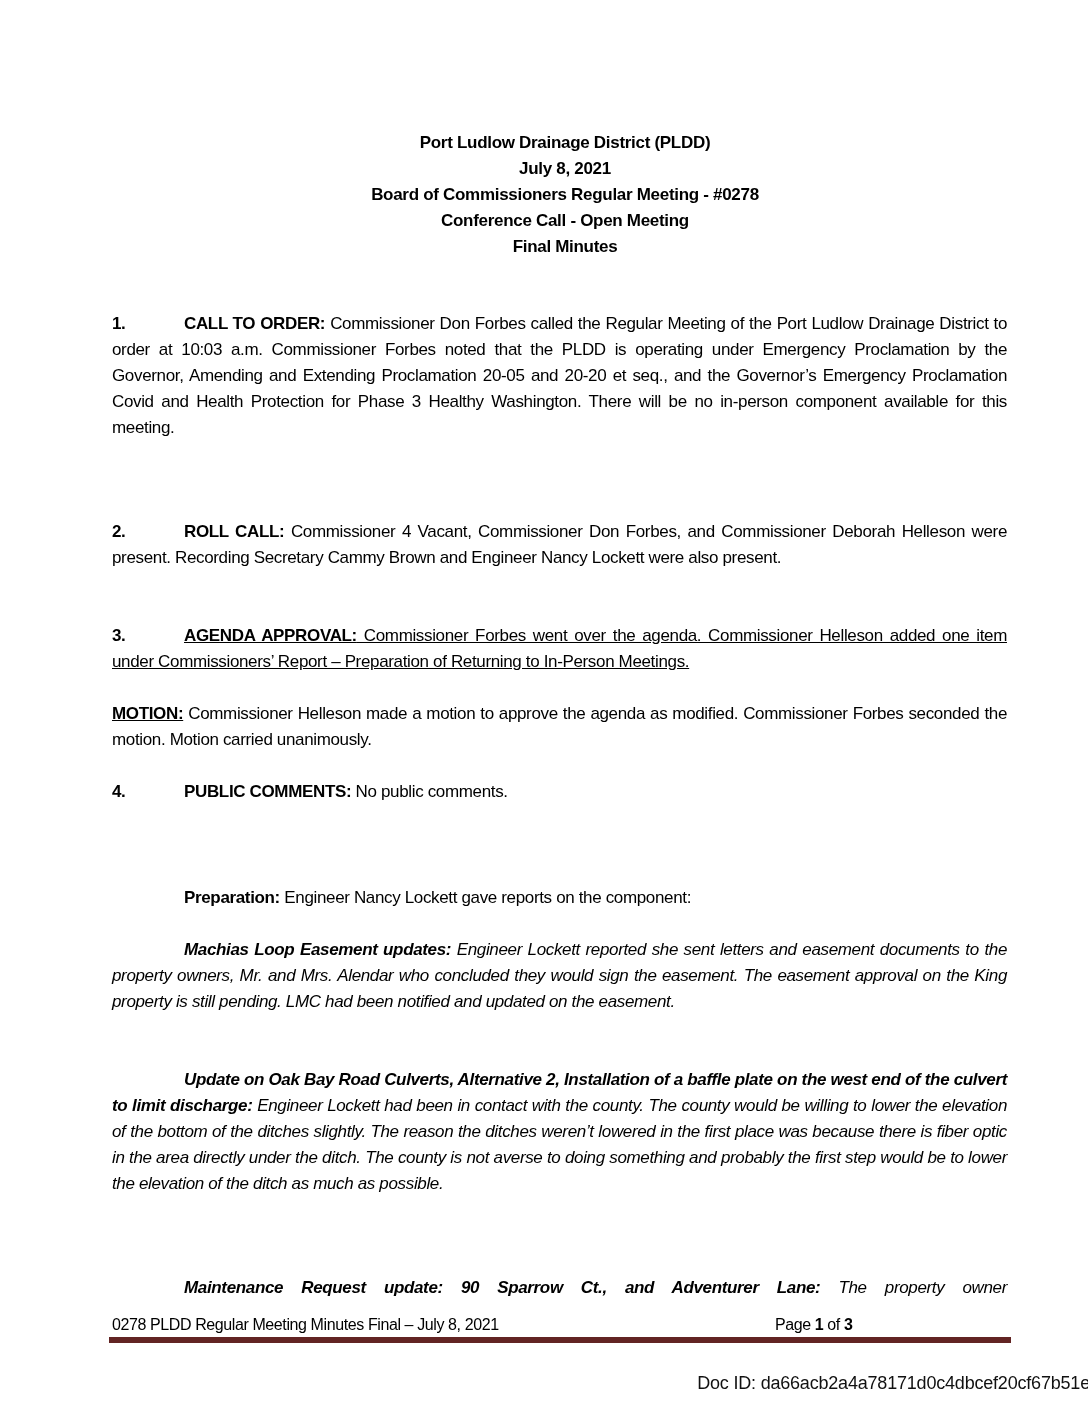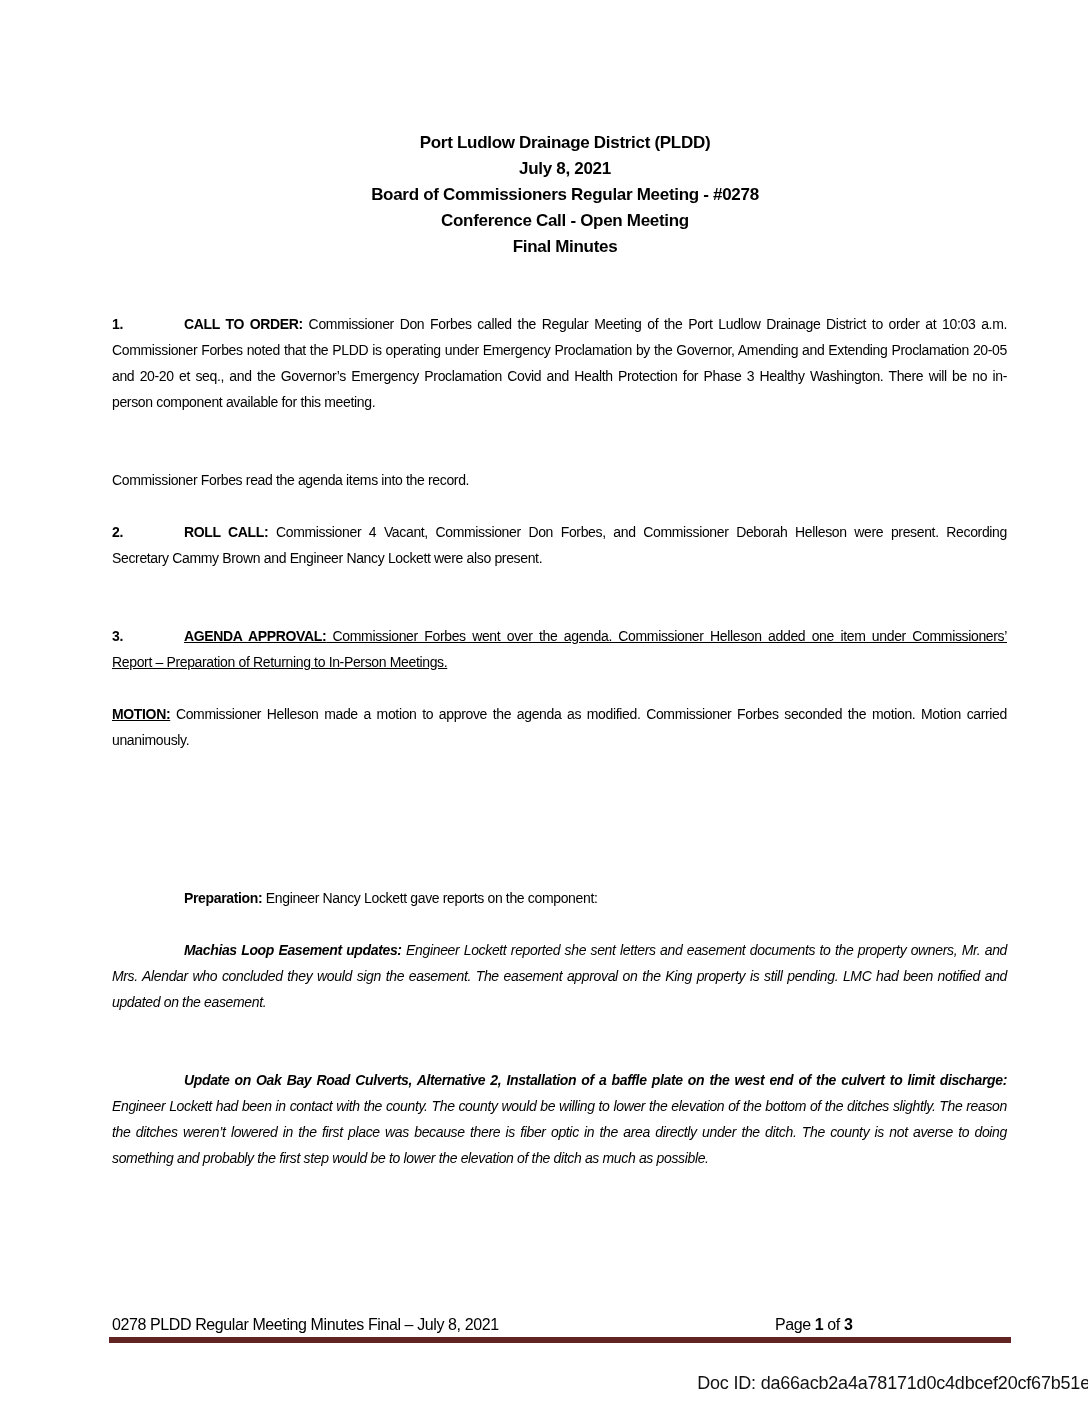--- a/index.html
+++ b/index.html
@@ -31,21 +31,21 @@
       font-weight: bold;
       font-size: 17px;
       line-height: 26px;
       letter-spacing: -0.3px;
     }
     .header div { white-space: nowrap; }
     .body-text {
       position: absolute;
       left: 96px;
       width: 895px;
-      font-size: 14px;
+      font-size: 17px;
       line-height: 26px;
       letter-spacing: -0.35px;
       text-align: justify;
     }
     .body-text .num {
       display: inline-block;
       width: 72px;
       font-weight: bold;
     }
     .b { font-weight: bold; }
@@ -91,50 +91,53 @@
     <div>July 8, 2021</div>
     <div>Board of Commissioners Regular Meeting - #0278</div>
     <div>Conference Call - Open Meeting</div>
     <div>Final Minutes</div>
   </div>
 
   <div class="body-text" style="top:311px;">
     <span class="num">1.</span><span class="b">CALL TO ORDER:</span><span> Commissioner Don Forbes called the Regular Meeting of the Port Ludlow Drainage District to order at 10:03 a.m. Commissioner Forbes noted that the PLDD is operating under Emergency Proclamation by the Governor, Amending and Extending Proclamation 20-05 and 20-20 et seq., and the Governor’s Emergency Proclamation Covid and Health Protection for Phase 3 Healthy Washington.  There will be no in-person component available for this meeting.</span>
   </div>
 
-  <div class="body-text" style="top:467px;">
-    <span>Commissioner Forbes read the agenda items into the record.</span>
-  </div>
 
   <div class="body-text" style="top:519px;">
     <span class="num">2.</span><span class="b">ROLL CALL:</span><span> Commissioner 4 Vacant, Commissioner Don Forbes, and Commissioner Deborah Helleson were present. Recording Secretary Cammy Brown and Engineer Nancy Lockett were also present.</span>
   </div>
 
   <div class="body-text" style="top:623px;text-decoration:underline;">
     <span class="num">3.</span><span class="b">AGENDA APPROVAL:</span><span>  Commissioner Forbes went over the agenda. Commissioner Helleson added one item under Commissioners’ Report – Preparation of Returning to In-Person Meetings.</span>
   </div>
 
   <div class="body-text" style="top:701px;">
     <span class="b u">MOTION:</span><span> Commissioner Helleson made a motion to approve the agenda as modified. Commissioner Forbes seconded the motion. Motion carried  unanimously.</span>
   </div>
 
+  <div class="body-text" style="top:779px;">
+    <span class="num">4.</span><span class="b">PUBLIC COMMENTS:</span><span> No public comments.</span>
+  </div>
 
 
   <div class="body-text" style="top:885px;">
     <span class="num"></span><span class="b">Preparation:</span><span>  Engineer Nancy Lockett gave reports on the component:</span>
   </div>
 
   <div class="body-text indent" style="top:937px;">
     <span class="b">Machias Loop Easement updates:</span><span> Engineer Lockett reported she sent letters and easement documents to the property owners, Mr. and Mrs. Alendar who concluded they would sign the easement. The easement approval on the King property is still pending. LMC had been notified and updated on the easement.</span>
   </div>
 
   <div class="body-text indent" style="top:1067px;">
     <span class="b">Update on Oak Bay Road Culverts, Alternative 2, Installation of a baffle plate on the west end of the culvert to limit discharge:</span><span> Engineer Lockett had been in contact with the county. The county would be willing to lower the elevation of the bottom of the ditches slightly. The reason the ditches weren’t lowered in the first place was because there is fiber optic in the area directly under the ditch. The county is not averse to doing something and probably the first step would be to lower the elevation of the ditch as much as  possible.</span>
   </div>
 
+  <div class="body-text indent" style="top:1275px; text-align-last: justify;">
+    <span class="b">Maintenance Request update: 90 Sparrow Ct., and Adventurer Lane:</span><span> The property owner</span>
+  </div>
 
   <div class="footer">
     <span class="left">0278 PLDD Regular Meeting Minutes Final – July 8, 2021</span>
     <span class="right"><span>Page </span><span class="b">1</span><span> of </span><span class="b">3</span></span>
   </div>
   <div class="footer-rule" style="background: rgb(98, 36, 35);"></div>
 
   <div class="docid">Doc ID: da66acb2a4a78171d0c4dbcef20cf67b51edc221</div>
 </div>
 

